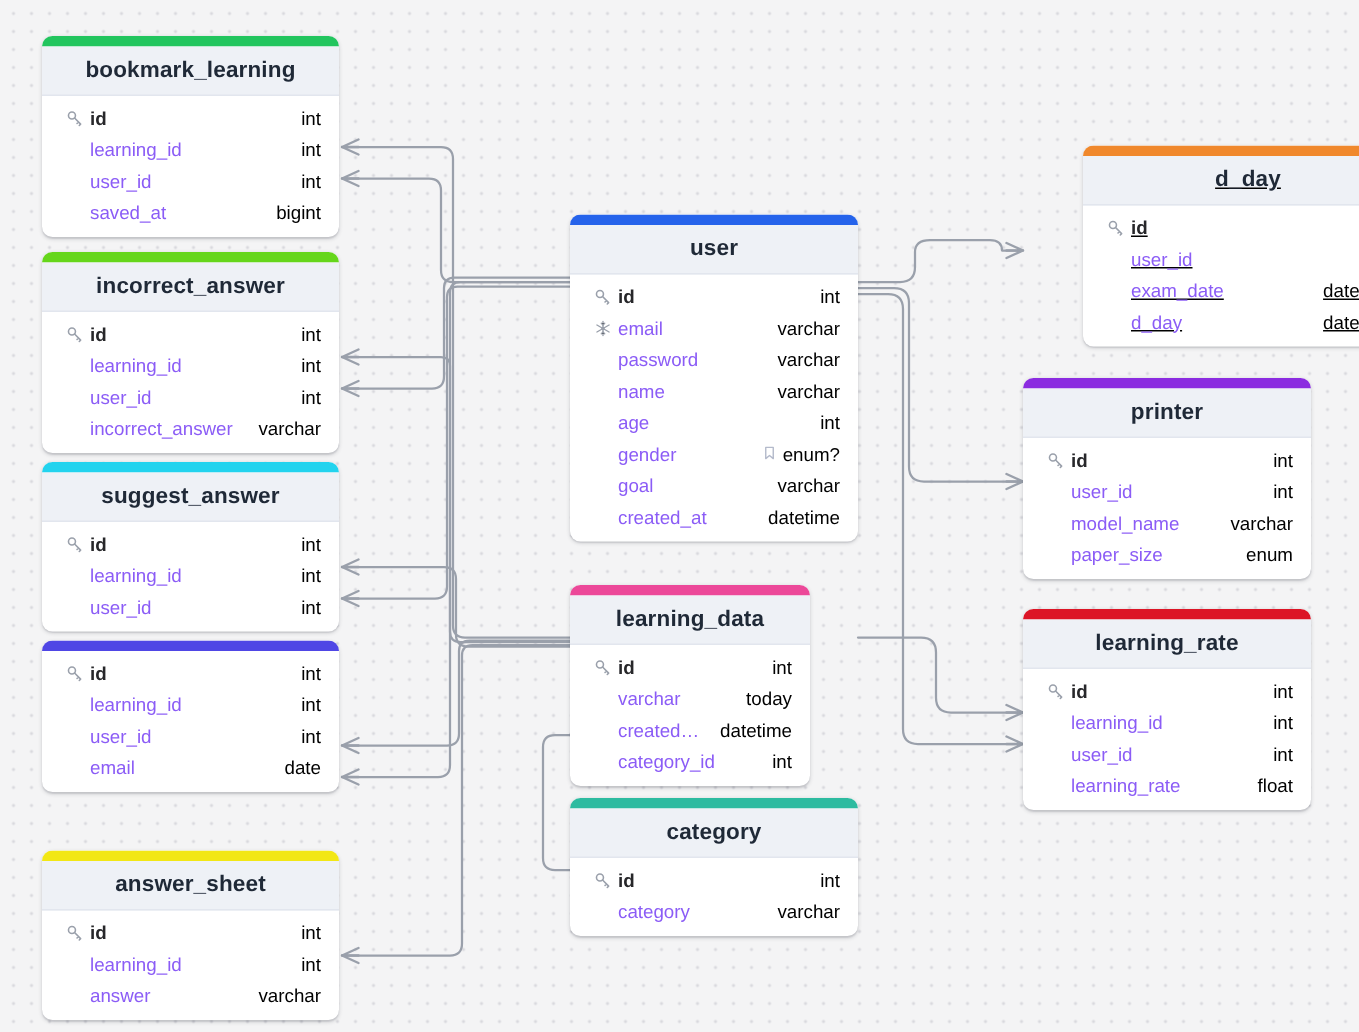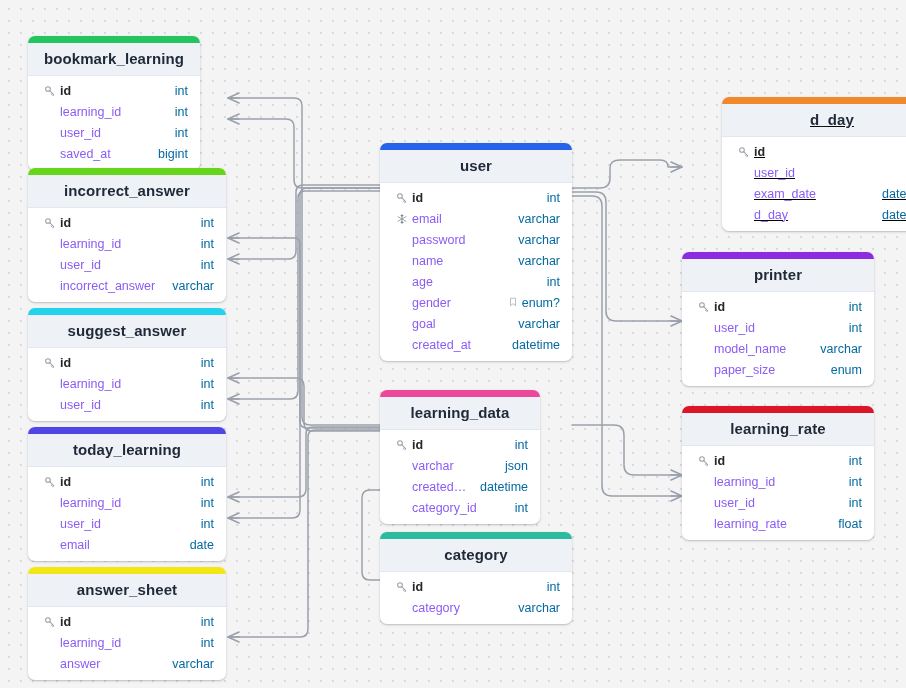--- a/index.html
+++ b/index.html
@@ -55,21 +55,21 @@
     white-space: nowrap;
   }
   .row .nm {
     color: #8b5cf6;
     flex: 1 1 auto;
     overflow: hidden;
     text-overflow: ellipsis;
   }
   .row.pk .nm { color: #27272a; font-weight: bold; }
   .row .ty {
-    color: #0369a1;
+    color: #000000;
     flex: 0 0 auto;
     margin-left: 10px;
     display: flex;
     align-items: center;
     gap: 3px;
   }
   .ico {
     flex: 0 0 auto;
     width: 13px; height: 13px;
     margin-right: 4px;
@@ -138,21 +138,21 @@
       <use href="#cfL" x="228" y="637"></use>
       <use href="#cfR" x="682" y="167"></use>
       <use href="#cfR" x="682" y="321"></use>
       <use href="#cfR" x="682" y="496"></use>
       <use href="#cfR" x="682" y="475"></use>
       <use href="#cfL" x="380" y="490"></use>
     </g>
   </svg>
 
   <div id="tables-layer">
-      <div class="tbl" style="left: 28px; top: 36px; width: 172px;">
+      <div class="tbl" style="left: 28px; top: 24px; width: 198px;">
         <div class="tbl-accent" style="background: rgb(34, 197, 94);"></div>
         <div class="tbl-title">bookmark_learning</div>
         <div class="rows">
           <div class="row pk">
             <span class="ico">
               <svg width="12" height="12" viewBox="0 0 16 16">
                 <g fill="none" stroke="#9aa0ab" stroke-width="1.4">
                   <circle cx="5.3" cy="5.3" r="3.1"></circle>
                   <path d="M7.6 7.6 L13 13 M11.1 11.1 L9.8 12.4 M13 13 L11.8 14.2" stroke-linecap="round"></path>
                 </g>
@@ -256,21 +256,20 @@
             <span class="ico blank"></span>
             <span class="nm">user_id</span>
             <span class="ty">
               <span>int</span>
             </span>
           </div>
         </div>
       </div>
       <div class="tbl" style="left: 28px; top: 427px; width: 198px;">
         <div class="tbl-accent" style="background: rgb(79, 70, 229);"></div>
-        <div class="tbl-title">today_learning</div>
         <div class="rows">
           <div class="row pk">
             <span class="ico">
               <svg width="12" height="12" viewBox="0 0 16 16">
                 <g fill="none" stroke="#9aa0ab" stroke-width="1.4">
                   <circle cx="5.3" cy="5.3" r="3.1"></circle>
                   <path d="M7.6 7.6 L13 13 M11.1 11.1 L9.8 12.4 M13 13 L11.8 14.2" stroke-linecap="round"></path>
                 </g>
               </svg>
             </span>
@@ -433,21 +432,21 @@
             </span>
             <span class="nm">id</span>
             <span class="ty">
               <span>int</span>
             </span>
           </div>
           <div class="row">
             <span class="ico blank"></span>
             <span class="nm">varchar</span>
             <span class="ty">
-              <span>json</span>
+              <span>today</span>
             </span>
           </div>
           <div class="row">
             <span class="ico blank"></span>
             <span class="nm">created_at</span>
             <span class="ty">
               <span>datetime</span>
             </span>
           </div>
           <div class="row">

